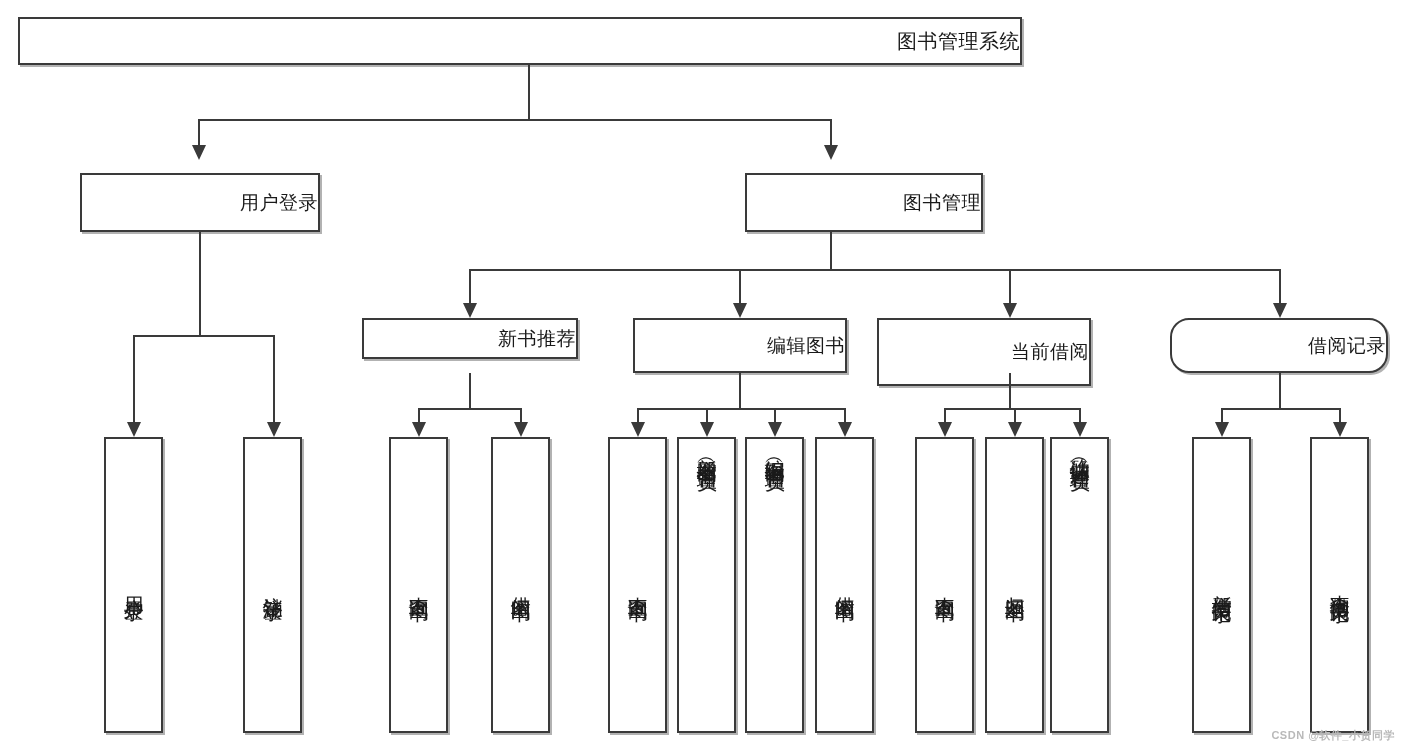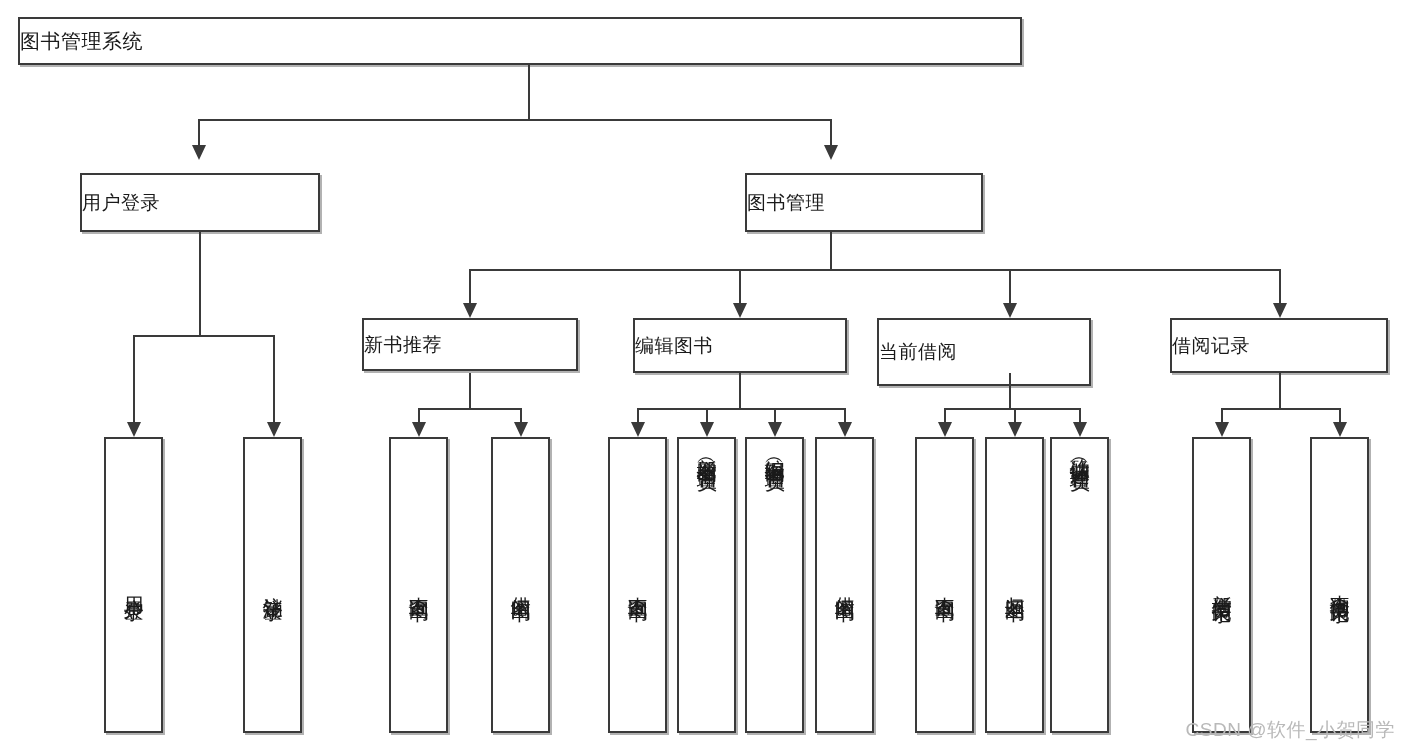--- a/index.html
+++ b/index.html
@@ -14,21 +14,21 @@
 
   
   .node{
     position:absolute;
     box-sizing:border-box;
     background:#ffffff;
     border:2px solid #3a3a3a;
     box-shadow:2px 2px 0 rgba(0,0,0,0.30);
     display:flex;
     align-items:center;
-    justify-content:flex-start;
+    justify-content:flex-end;
     text-align:center;
   }
   .node .lbl{
     font-size:19px;
     line-height:1.15;
     letter-spacing:0.5px;
     white-space:nowrap;
     color:#1a1a1a;
   }
 
@@ -63,25 +63,26 @@
     width:0;height:0;
     border-left:7px solid transparent;
     border-right:7px solid transparent;
     border-top:15px solid #3a3a3a;
   }
 
   
   #watermark{
     position:absolute;
     right:10px;bottom:4px;
-    font-size:19px;
+    font-size:11px;
     color:#b9b9b9;
     letter-spacing:0.5px;
     white-space:nowrap;
     user-select:none;
+    font-weight:bold;
   }
 </style>
 </head>
 <body>
 
 <div id="canvas">
 
   <div class="node root" style="left:18px;top:17px;width:1004px;height:48px;">
     <span class="lbl">图书管理系统</span>
   </div>
@@ -111,30 +112,30 @@
   <div class="hline" style="left:469px;top:269px;width:810px;"></div>
   <div class="vline" style="left:469px;top:269px;height:34px;"></div>
   <div class="vline" style="left:739px;top:269px;height:34px;"></div>
   <div class="vline" style="left:1009px;top:269px;height:34px;"></div>
   <div class="vline" style="left:1279px;top:269px;height:34px;"></div>
   <div class="arrow" style="left:463px;top:303px;"></div>
   <div class="arrow" style="left:733px;top:303px;"></div>
   <div class="arrow" style="left:1003px;top:303px;"></div>
   <div class="arrow" style="left:1273px;top:303px;"></div>
 
-  <div class="node lvl2" style="left:362px;top:318px;width:216px;height:53px;">
+  <div class="node lvl2" style="left:362px;top:318px;width:216px;height:41px;">
     <span class="lbl">新书推荐</span>
   </div>
   <div class="node lvl2" style="left:633px;top:318px;width:214px;height:55px;">
     <span class="lbl">编辑图书</span>
   </div>
   <div class="node lvl2" style="left:877px;top:318px;width:214px;height:68px;">
     <span class="lbl">当前借阅</span>
   </div>
-  <div class="node lvl2" style="left:1170px;top:318px;width:218px;height:55px;">
+  <div class="node lvl2" style="left:1170px;top:318px;width:218px;height:55px;border-radius:19px;">
     <span class="lbl">借阅记录</span>
   </div>
 
   <div class="vline" style="left:469px;top:373px;height:35px;"></div>
   <div class="hline" style="left:418px;top:408px;width:102px;"></div>
   <div class="vline" style="left:418px;top:408px;height:14px;"></div>
   <div class="vline" style="left:520px;top:408px;height:14px;"></div>
   <div class="arrow" style="left:412px;top:422px;"></div>
   <div class="arrow" style="left:514px;top:422px;"></div>
 

